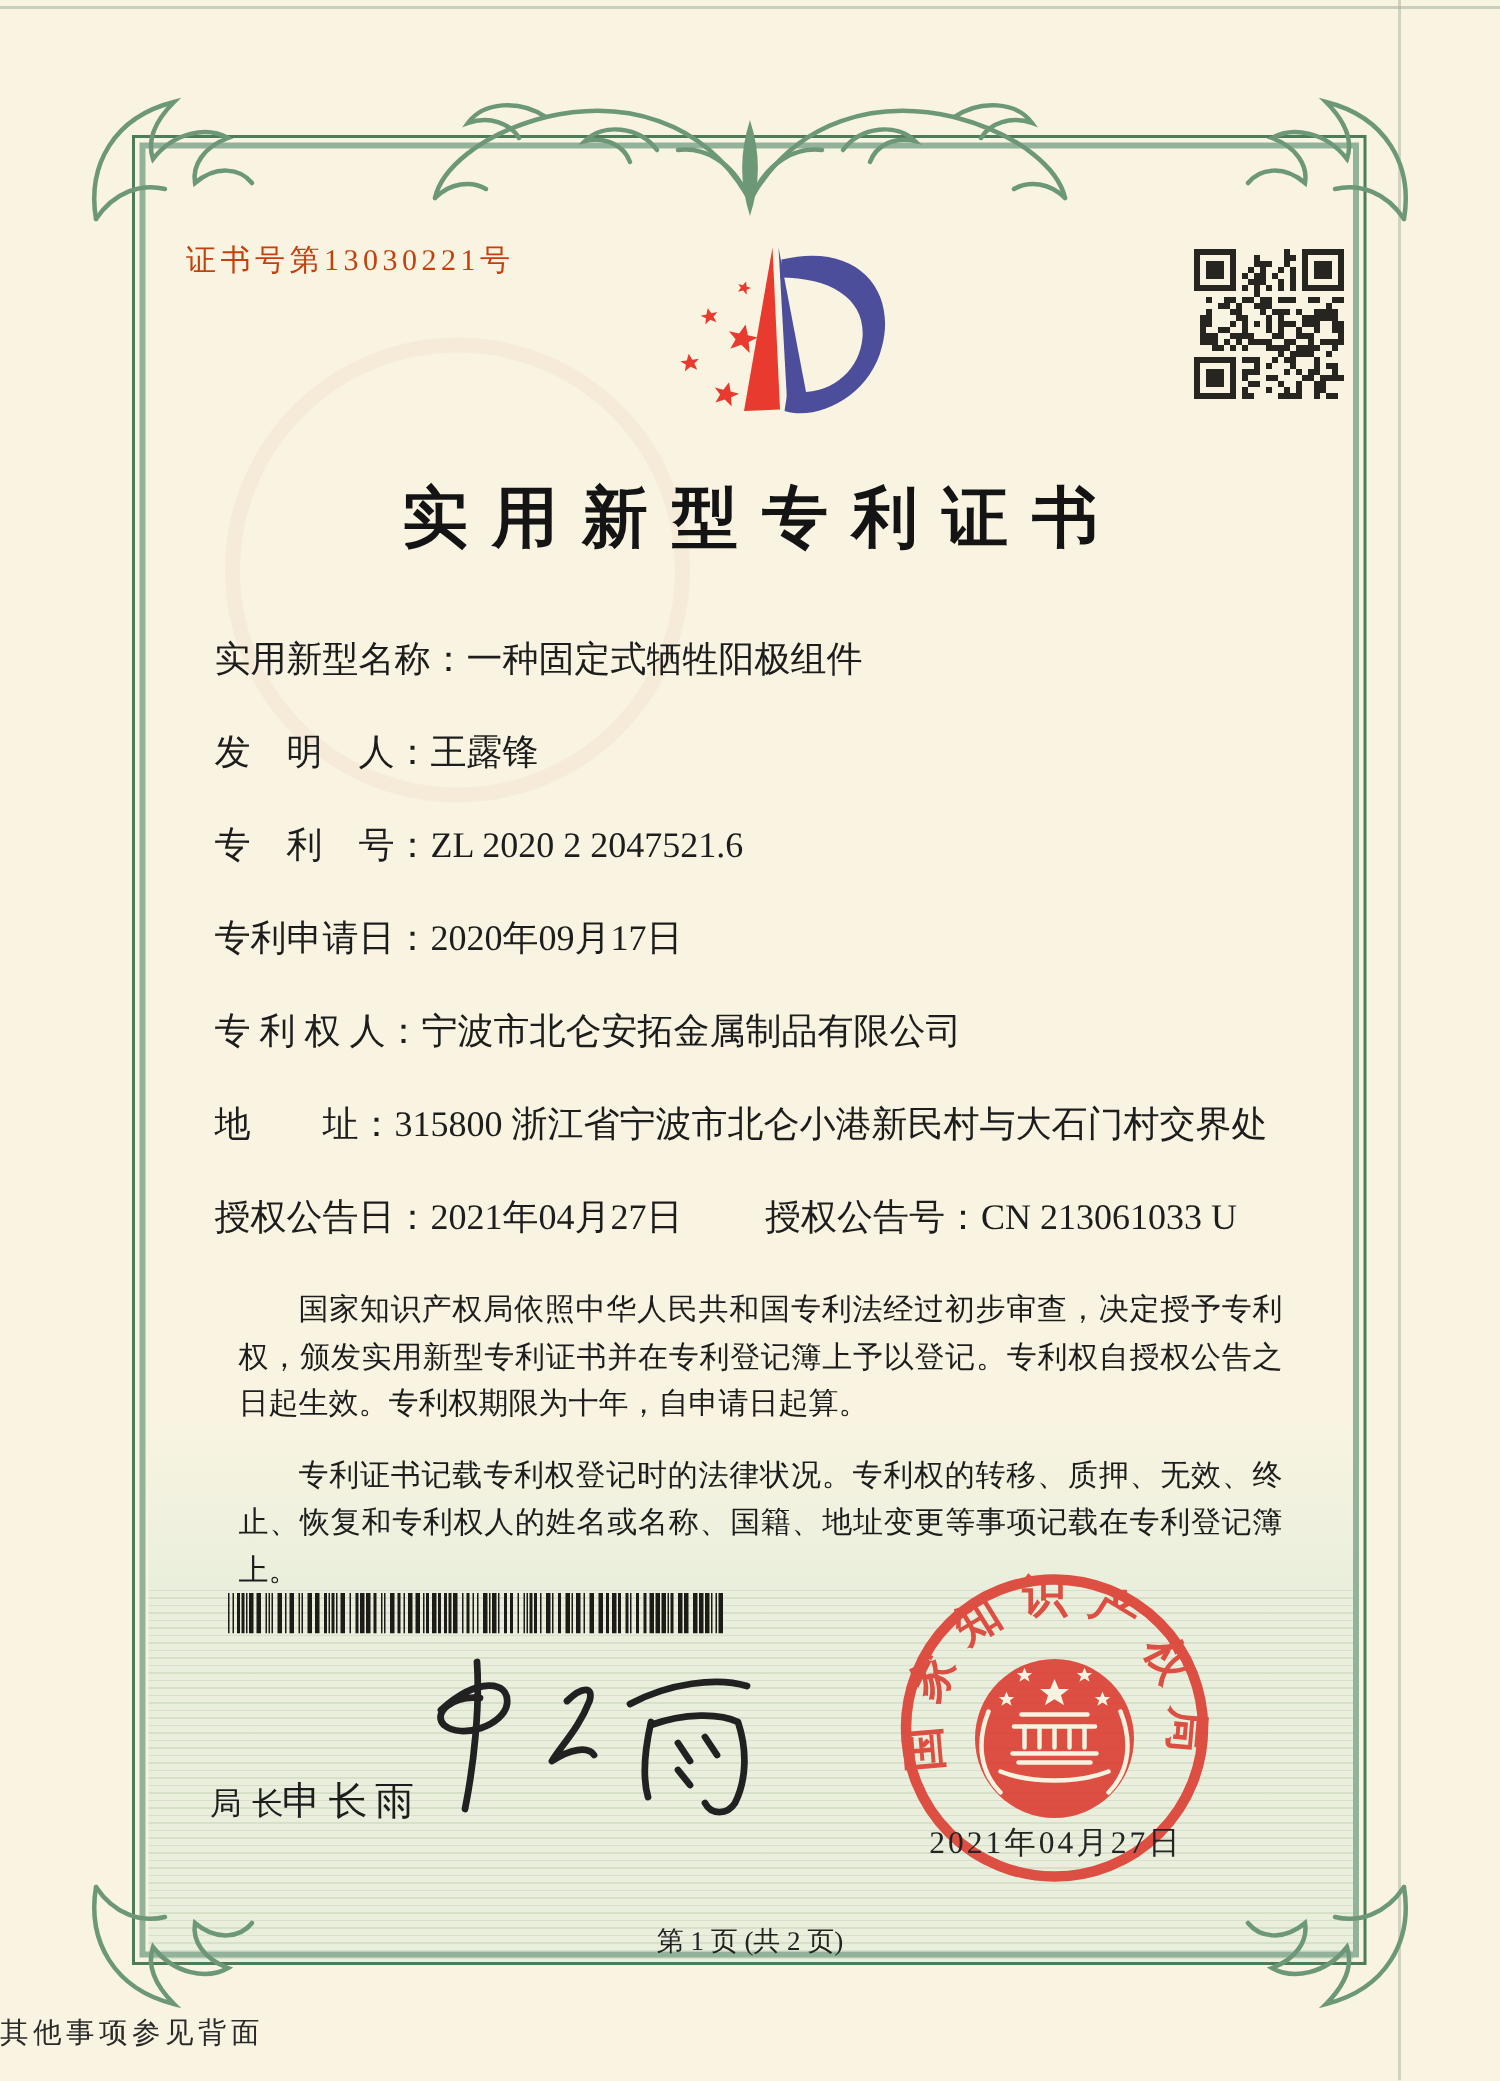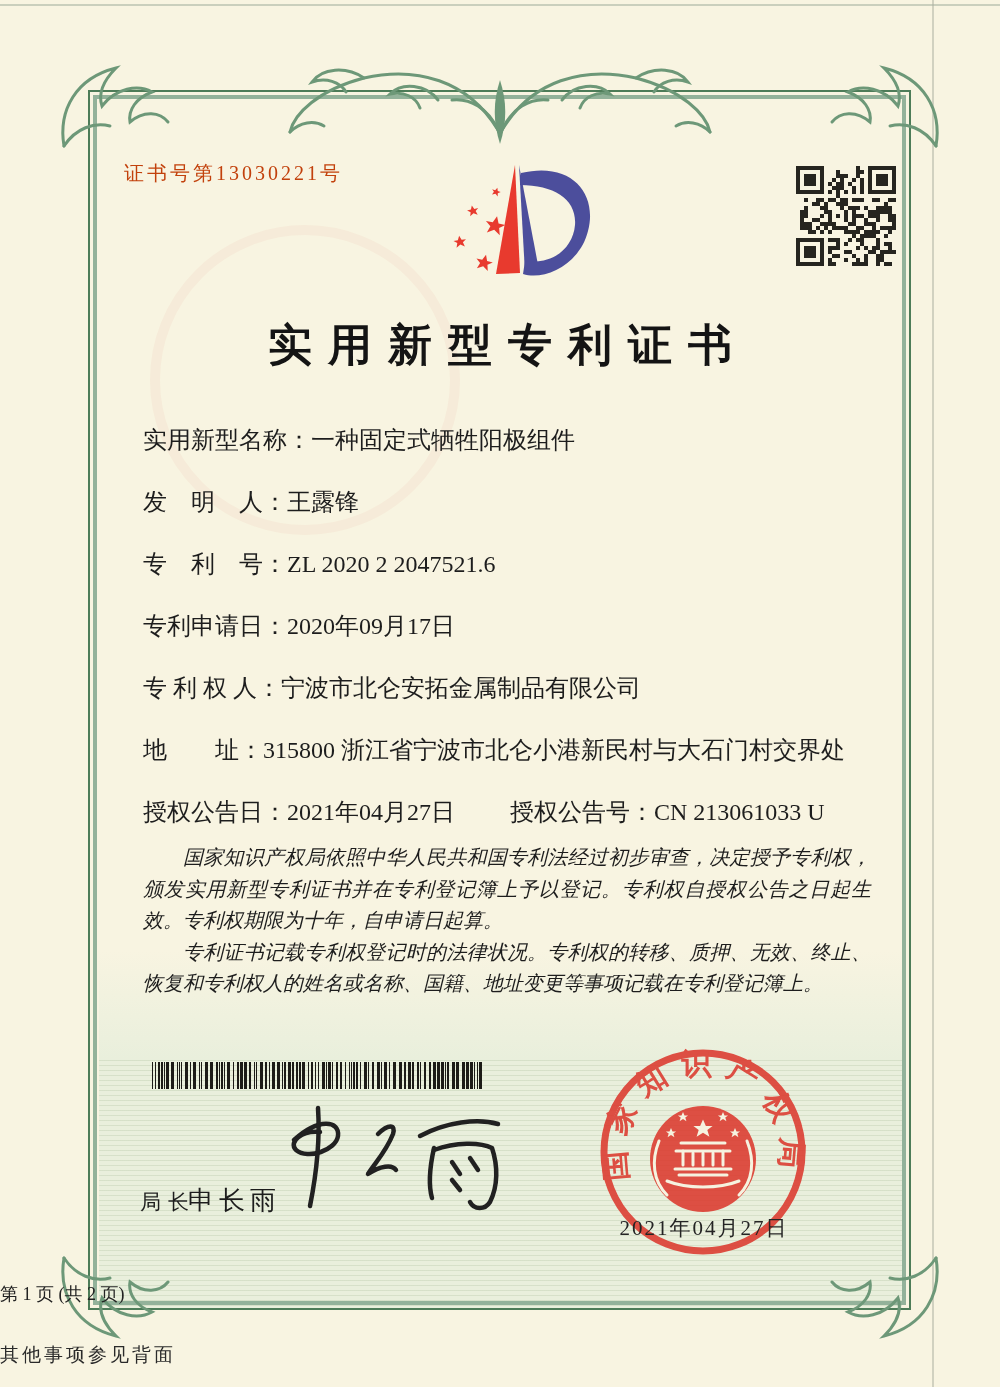--- a/index.html
+++ b/index.html
@@ -36,34 +36,34 @@
   .orn-stroke{stroke:var(--ornament-green,#6d9878);fill:none;stroke-width:3;stroke-linecap:round;}
   .orn-fill{fill:var(--ornament-green,#6d9878);}
   
   .cert-no{left:124px;top:160px;font-size:20px;letter-spacing:3px;color:#c2410c;}
   .title{left:0;top:316px;width:1000px;text-align:center;font-size:44px;font-weight:bold;
     letter-spacing:16px;text-indent:16px;color:#141414;}
   .fields{left:143px;top:428px;width:732px;font-size:24px;}
   .field-row{height:25px;line-height:25px;margin-bottom:37px;position:relative;white-space:nowrap;}
   .grant-no-cell{position:absolute;left:367px;top:0;}
   .paras{left:143px;top:842px;width:728px;font-size:20px;line-height:31.5px;text-align:justify;}
-  .paras p{margin:0;text-indent:2em;font-style:italic;}
+  .paras p{margin:16px;text-indent:2em;}
   .barcode{left:150px;top:1062px;width:332px;height:27px;}
   .qr{left:796px;top:166px;width:100px;height:100px;}
   .logo{left:433px;top:145px;width:175px;height:152px;}
   .director-title{left:140px;top:1141px;font-size:21px;letter-spacing:7px;margin-top:47px;}
   .director-name{left:140px;top:1183px;font-size:26px;letter-spacing:5px;margin-left:48px;}
   .signature{left:260px;top:1098px;width:270px;height:125px;}
   .sig-stroke{stroke:#212121;fill:none;stroke-width:4.5;stroke-linecap:round;stroke-linejoin:round;}
   .seal{left:596px;top:1046px;width:214px;height:214px;}
   .seal-stroke{stroke:var(--seal-red,#dc392e);}
   .seal-fill{fill:var(--seal-red,#dc392e);}
   .seal-date{left:596px;top:1214px;width:216px;text-align:center;font-size:21px;
     letter-spacing:2px;color:#242424;}
-  .page-no{left:0;top:1282px;width:1000px;font-size:18px;color:#222;}
+  .page-no{left:0;top:1282px;width:1000px;text-align:center;font-size:18px;color:#222;}
   .back-note{left:0;top:1342px;width:1000px;text-align:left;font-size:19px;
     letter-spacing:3px;color:#2a2a2a;}
   .logo-red{fill:var(--logo-red,#e83a2e);}
   .logo-blue{fill:var(--logo-blue,#4c4e9c);}
   .emblem-line{stroke:#f8f4e1;stroke-width:3;fill:none;stroke-linecap:round;}
 </style>
 </head>
 <body>
 
 <svg width="0" height="0" style="position:absolute" aria-hidden="true">

